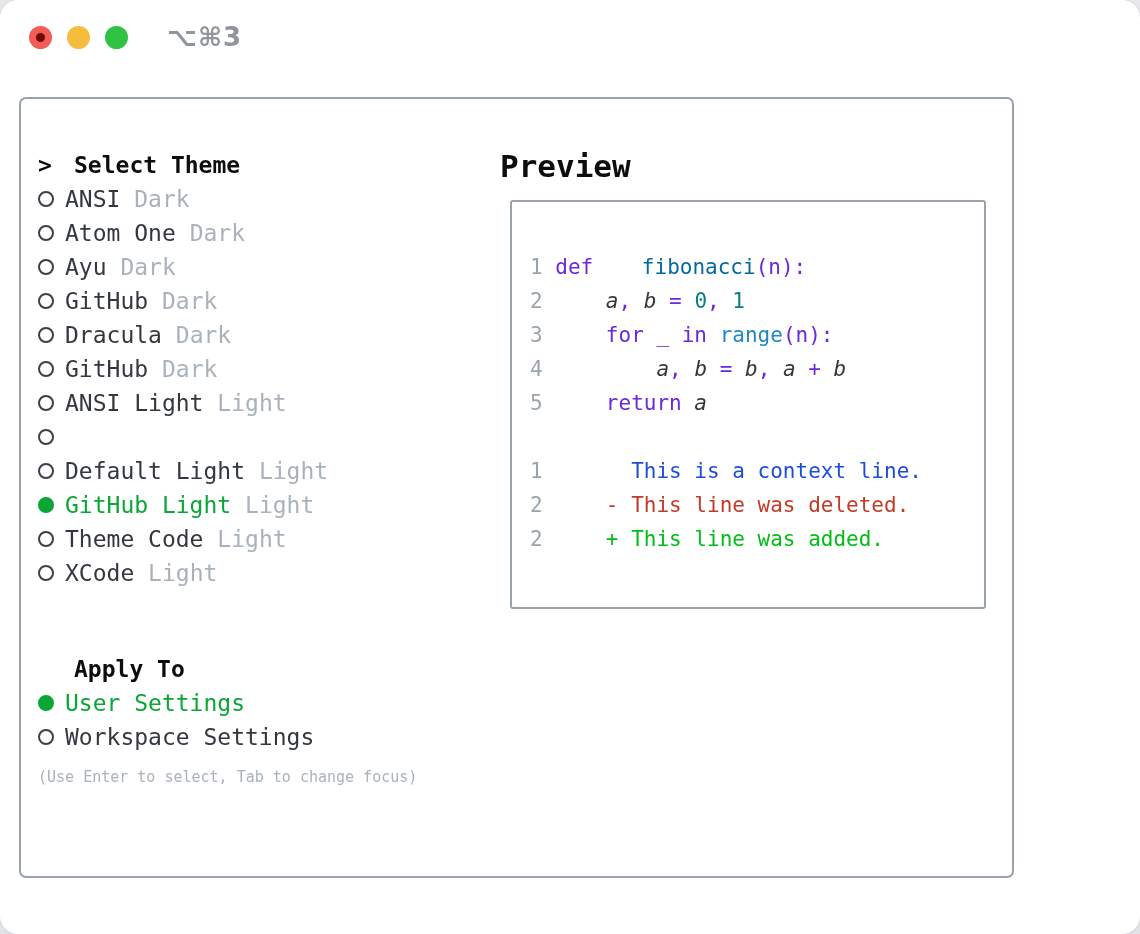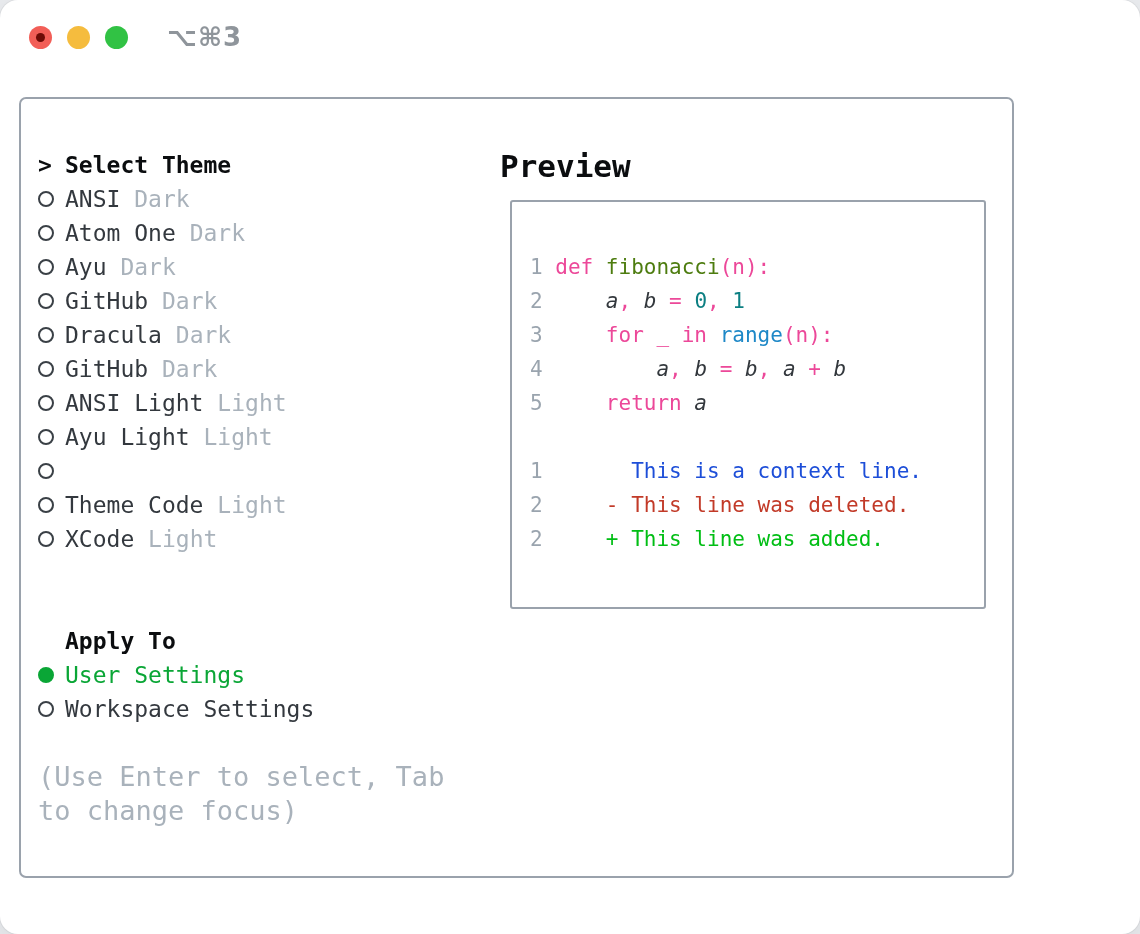--- a/index.html
+++ b/index.html
@@ -25,51 +25,51 @@
 
   
   .panel {
     position:absolute; left:19px; top:97px; width:995px; height:781px;
     border:2px solid #9aa2ac; border-radius:7px; background:#fff;
   }
 
   
   .rows { position:absolute; font-size:23px; color:#33383e; }
   .theme-list { left:38px; top:148px; }
-  .apply-sec  { left:38px; top:624px; }
+  .apply-sec  { left:38px; top:652px; }
   .row { height:34px; display:flex; align-items:center; }
   .m { width:27px; flex:none; display:flex; align-items:center; }
   .circle { width:16px; height:16px; border:2px solid #3a4046; border-radius:50%; }
   .circle.sel { background:#0aa636; border-color:#0aa636; }
   .prefix { font-weight:bold; color:#0b0d0f; }
   .lab { white-space:pre; }
-  .hdr { font-weight:bold; color:#0b0d0f; }
+  .hdr { font-weight:bold; color:#0b0d0f;margin-left:9px; }
   .muted { color:#a9b2bb; }
   .green { color:#0aa636; }
 
   .hint {
     position:absolute; left:38px; top:760px; width:445px;
-    font-size:27px; line-height:34px; color:#a9b2bb;
+    font-size:15px; line-height:34px; color:#a9b2bb;
   }
 
   
   .preview-label {
     position:absolute; left:500px; top:149px; height:34px; display:flex; align-items:center;
     font-size:31px; font-weight:bold; color:#0b0d0f;
   }
   .pbox {
     position:absolute; left:510px; top:200px; width:476px; height:409px;
     border:2px solid #9aa2ac; border-radius:3px; background:#fff;
     padding:48px 0 0 18px; font-size:21px;
   }
   .pline { height:34px; display:flex; align-items:center; }
   .lnum { flex:none; width:1ch; margin-right:1ch; color:#9aa4ae; white-space:pre; }
   .pcode { flex:none; white-space:pre; color:#33383d; }
-  .t-plain    { color:#ec4899; }
-  .t-function { color:#4d7c0f; }
+  .t-plain    { color:#6d28d9; }
+  .t-function { color:#0369a1;margin-left:36px; }
   .t-number   { color:#0c7f82; }
   .t-builtin  { color:#1e88c7; }
   .t-variable { color:#33383d; font-style:italic; }
   .d-context  { color:#1d4ed8; }
   .d-deleted  { color:#c23a28; }
   .d-added    { color:#00be14; }
 </style>
 </head>
 <body>
 
@@ -127,26 +127,32 @@
       <div class="row">
         <span class="m">
           <span class="circle"></span>
         </span>
         <span class="lab"><span>ANSI Light</span> <span class="muted">Light</span></span>
       </div>
       <div class="row">
         <span class="m">
           <span class="circle"></span>
         </span>
-        <span class="lab"><span>Ayu Light</span> <span class="muted">Light</span></span>
-      </div>
-      <div class="row">
-        <span class="m">
-          <span class="circle"></span>
-        </span>
+      </div>
+      <div class="row">
+        <span class="m">
+          <span class="circle"></span>
+        </span>
+        <span class="lab"><span>Default Light</span> <span class="muted">Light</span></span>
+      </div>
+      <div class="row">
+        <span class="m">
+          <span class="circle sel"></span>
+        </span>
+        <span class="lab"><span class="green">GitHub Light</span> <span class="muted">Light</span></span>
       </div>
       <div class="row">
         <span class="m">
           <span class="circle"></span>
         </span>
         <span class="lab"><span>Theme Code</span> <span class="muted">Light</span></span>
       </div>
       <div class="row">
         <span class="m">
           <span class="circle"></span>

